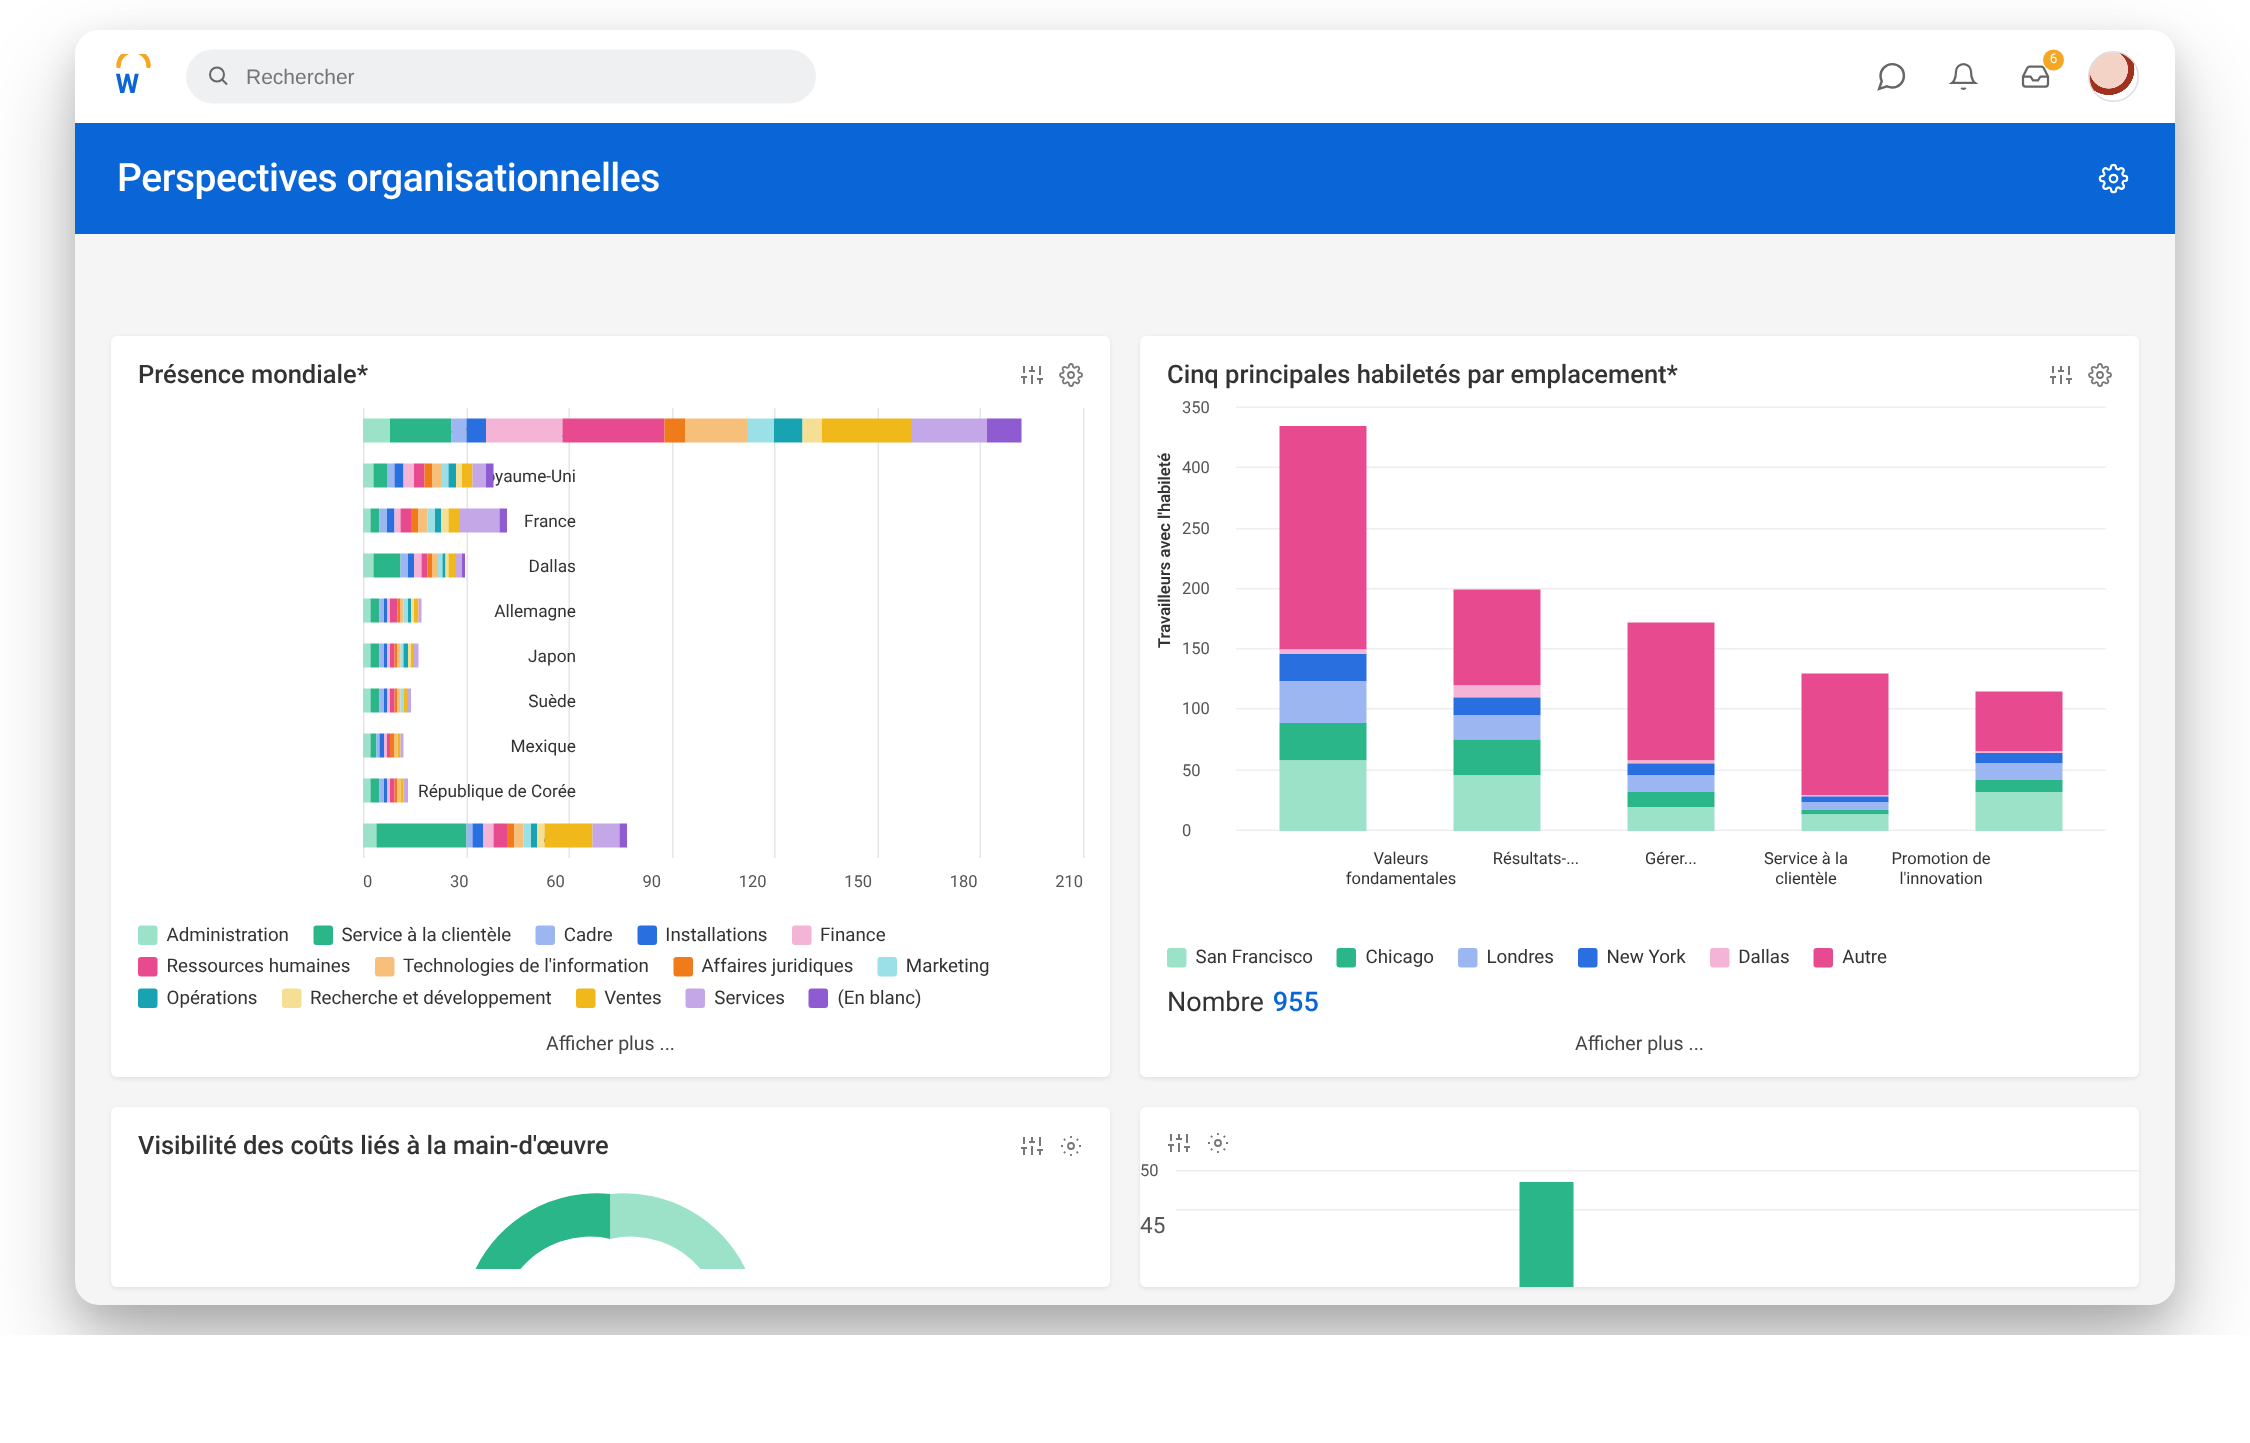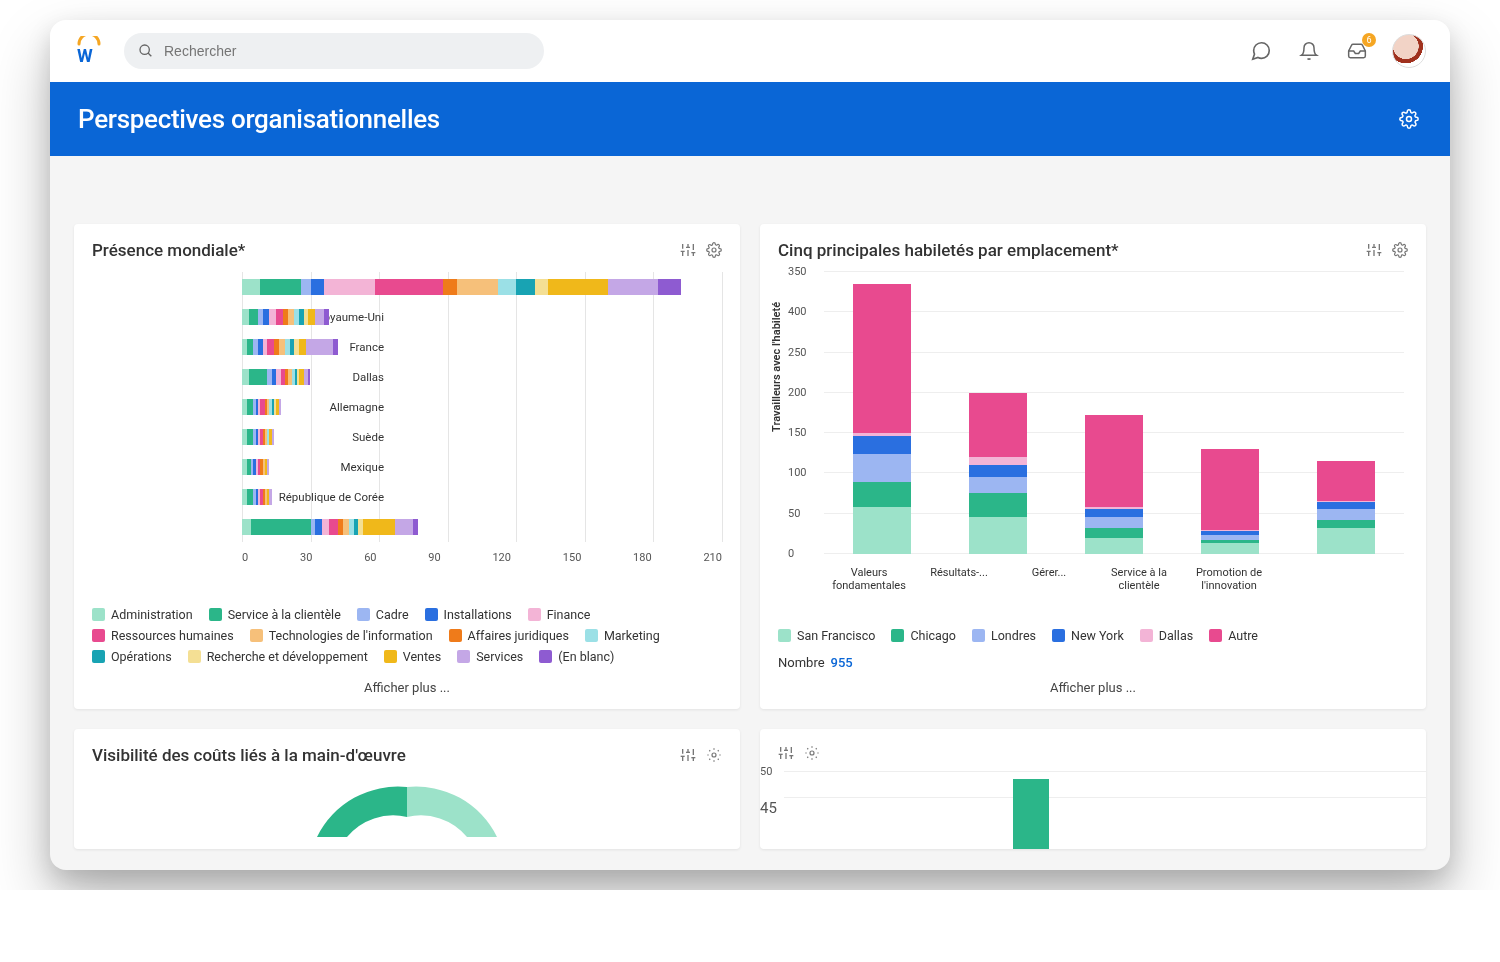--- a/index.html
+++ b/index.html
@@ -65,24 +65,24 @@
   .swatch { width:13px; height:13px; border-radius:2px; }
   
   .vchart { position:relative; height: 340px; padding: 4px 0 0 46px; }
   .vchart-ylabel { position:absolute; left:-8px; top:50%; transform: rotate(-90deg) translateX(10px); transform-origin: left top; font-size:11px; color:#333; white-space:nowrap; font-weight:600;}
   .vchart-grid { position:absolute; left:46px; right:4px; top:0; bottom:58px; }
   .vchart-gridline { position:absolute; left:0; right:0; height:1px; background:#eee; }
   .vchart-gridline span { position:absolute; left:-36px; top:-6px; font-size:11px; color:#555; }
   .vchart-bars { position:absolute; left:46px; right:4px; top:0; bottom:58px; display:flex; align-items:flex-end; justify-content:space-around; }
   .vbar { width: 58px; display:flex; flex-direction:column-reverse; }
   .vseg { width:100%; }
-  .vchart-xlabels { position:absolute; left:46px; right:4px; bottom:20px; display:flex; justify-content:flex-start; }
+  .vchart-xlabels { position:absolute; left:46px; right:4px; bottom:20px; display:flex; justify-content:center; }
   .vchart-xlabels > div { width:90px; text-align:center; font-size:11px; color:#333; line-height:1.2; }
   .vchart-xtitle { position:absolute; left:0; right:0; bottom:0; text-align:center; font-size:11.5px; font-weight:600; color:#333; }
-  .count-line { padding: 6px 18px 0; font-size: 13px; color:#333; }
+  .count-line { padding: 6px 18px 0; font-size: 18px; color:#333; }
   .count-line .val { color: #0a66d6; margin-left: 6px; font-weight:500;}
   svg { display:block; }
 </style>
 </head>
 <body>
 
 <div class="app-window">
 
   <div class="topbar">
     <div class="logo">
@@ -262,20 +262,38 @@
                   <div class="hbar-seg" style="width: 0.47619%; background: rgb(239, 123, 26);"></div>
                   <div class="hbar-seg" style="width: 0.47619%; background: rgb(246, 192, 122);"></div>
                   <div class="hbar-seg" style="width: 0.47619%; background: rgb(155, 224, 230);"></div>
                   <div class="hbar-seg" style="width: 0.47619%; background: rgb(24, 163, 179);"></div>
                   <div class="hbar-seg" style="width: 0.47619%; background: rgb(244, 223, 148);"></div>
                   <div class="hbar-seg" style="width: 0.47619%; background: rgb(240, 184, 26);"></div>
                   <div class="hbar-seg" style="width: 0.47619%; background: rgb(196, 167, 230);"></div>
                 </div>
               </div>
               <div class="hbar-row" style="position: relative;">
+                <div class="hbar-label">Japon</div>
+                <div class="hbar-track">
+                  <div class="hbar-seg" style="width: 0.952381%; background: rgb(156, 226, 201);"></div>
+                  <div class="hbar-seg" style="width: 1.42857%; background: rgb(43, 182, 137);"></div>
+                  <div class="hbar-seg" style="width: 0.47619%; background: rgb(156, 182, 242);"></div>
+                  <div class="hbar-seg" style="width: 0.47619%; background: rgb(42, 111, 224);"></div>
+                  <div class="hbar-seg" style="width: 0.47619%; background: rgb(243, 180, 214);"></div>
+                  <div class="hbar-seg" style="width: 0.47619%; background: rgb(232, 74, 143);"></div>
+                  <div class="hbar-seg" style="width: 0.47619%; background: rgb(239, 123, 26);"></div>
+                  <div class="hbar-seg" style="width: 0.47619%; background: rgb(246, 192, 122);"></div>
+                  <div class="hbar-seg" style="width: 0.47619%; background: rgb(155, 224, 230);"></div>
+                  <div class="hbar-seg" style="width: 0.47619%; background: rgb(24, 163, 179);"></div>
+                  <div class="hbar-seg" style="width: 0.47619%; background: rgb(244, 223, 148);"></div>
+                  <div class="hbar-seg" style="width: 0.47619%; background: rgb(240, 184, 26);"></div>
+                  <div class="hbar-seg" style="width: 0.47619%; background: rgb(196, 167, 230);"></div>
+                </div>
+              </div>
+              <div class="hbar-row" style="position: relative;">
                 <div class="hbar-label">Suède</div>
                 <div class="hbar-track">
                   <div class="hbar-seg" style="width: 0.952381%; background: rgb(156, 226, 201);"></div>
                   <div class="hbar-seg" style="width: 1.42857%; background: rgb(43, 182, 137);"></div>
                   <div class="hbar-seg" style="width: 0.47619%; background: rgb(156, 182, 242);"></div>
                   <div class="hbar-seg" style="width: 0.47619%; background: rgb(42, 111, 224);"></div>
                   <div class="hbar-seg" style="width: 0.47619%; background: rgb(243, 180, 214);"></div>
                   <div class="hbar-seg" style="width: 0.47619%; background: rgb(232, 74, 143);"></div>
                   <div class="hbar-seg" style="width: 0.47619%; background: rgb(239, 123, 26);"></div>
                   <div class="hbar-seg" style="width: 0.47619%; background: rgb(246, 192, 122);"></div>

